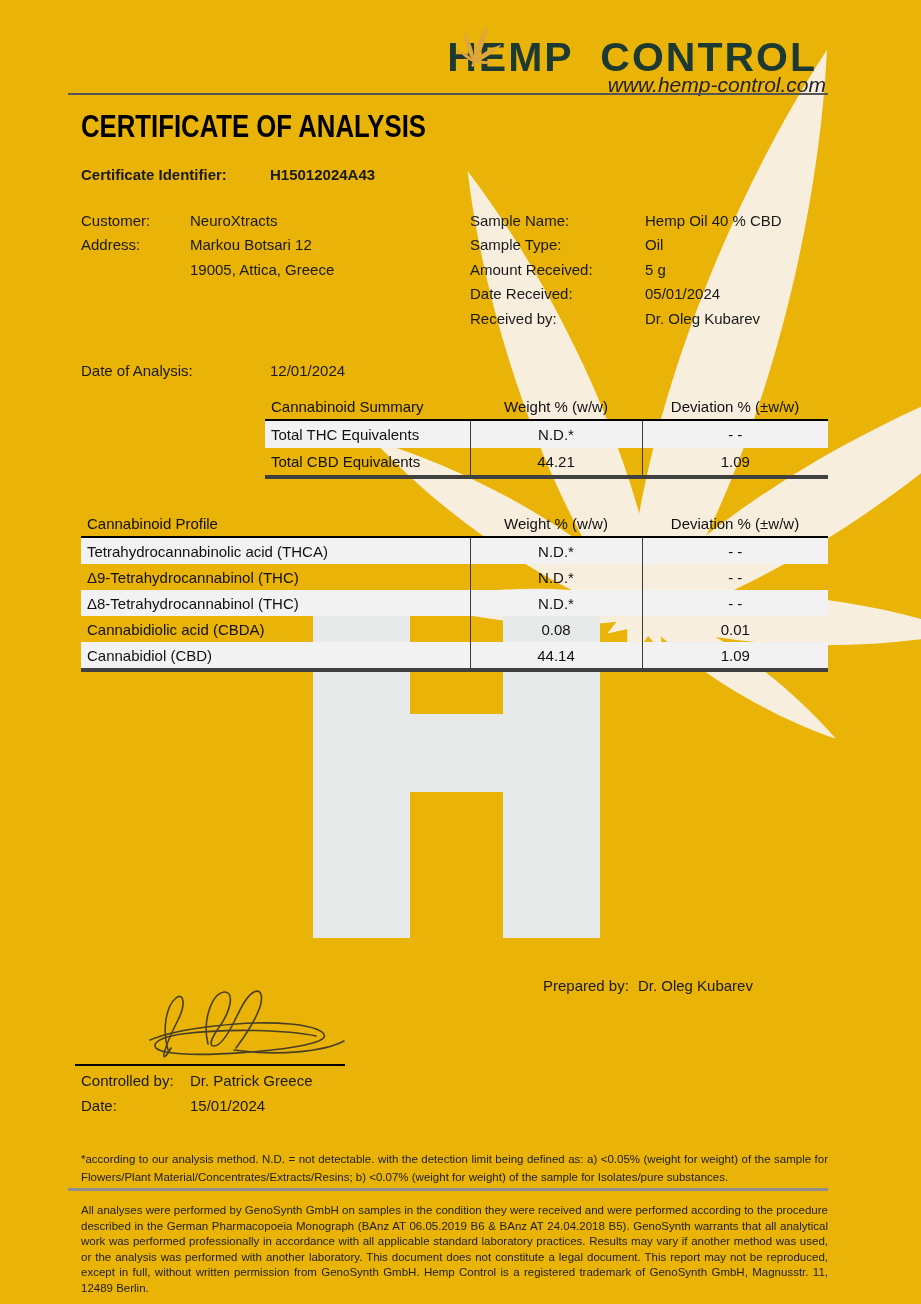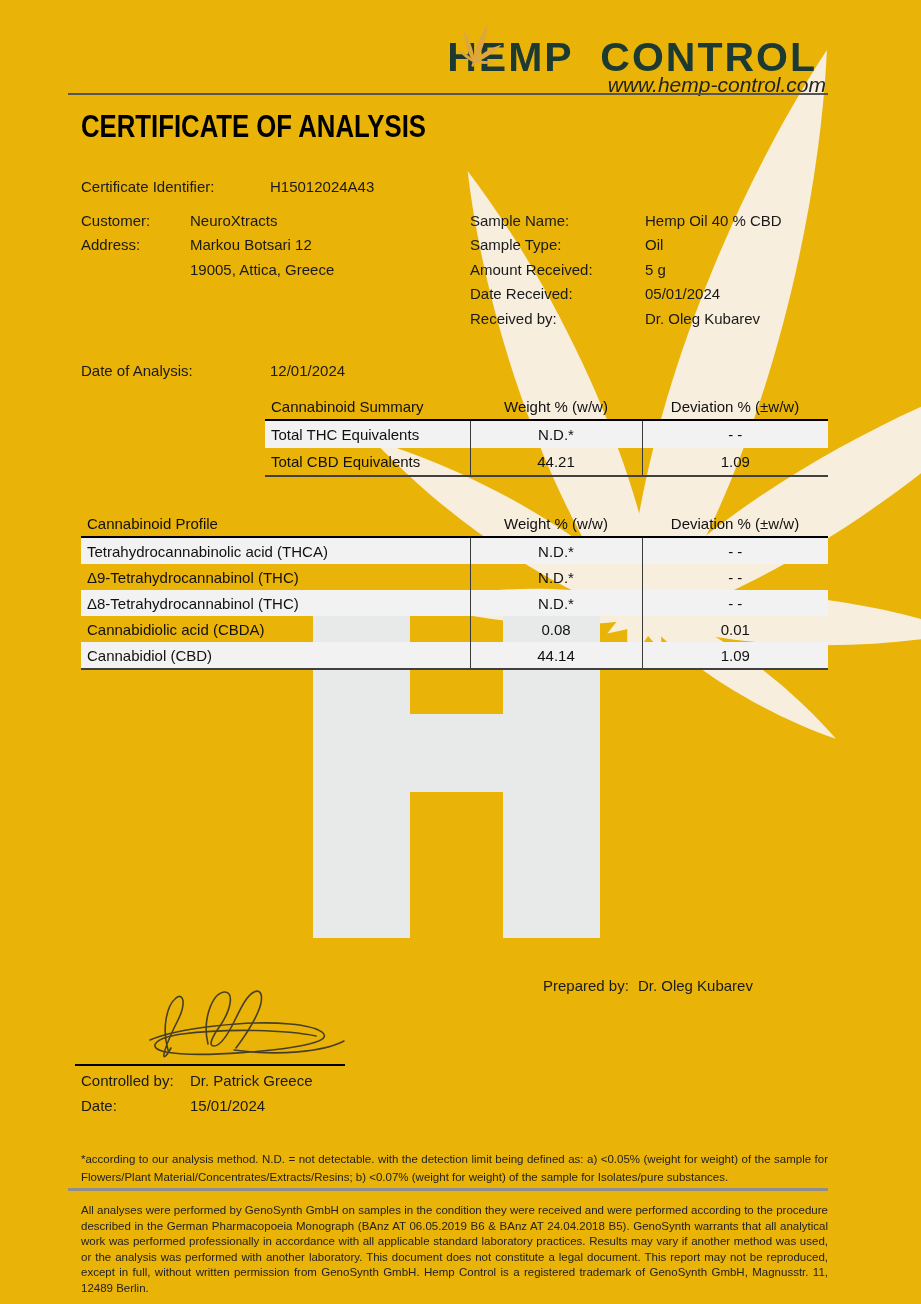--- a/index.html
+++ b/index.html
@@ -18,30 +18,30 @@
   .leaf-icon{top:12px;left:450px;z-index:3;}
   .website{top:73px;right:95px;font-size:21px;color:#222;z-index:2;font-style:italic;}
   .header-rule{top:93px;left:68px;width:760px;height:2px;background:#555;z-index:2;}
   
   .title{
     top:109px;left:81px;font-size:31px;font-weight:bold;color:#000;
     transform:scaleX(.83);transform-origin:left top;white-space:nowrap;z-index:2;
   }
   .kv-row{display:flex;height:24.5px;align-items:center;font-size:15px;}
   .kv-label{flex:0 0 auto;}
-  .cert-row{top:174px;left:81px;z-index:2;}
+  .cert-row{top:162px;left:81px;z-index:2;font-weight:bold;}
   .cert-row .kv-label{width:189px;}
   .customer-block{top:208px;left:81px;z-index:2;}
   .customer-block .kv-label{width:109px;}
   .sample-block{top:208px;left:470px;z-index:2;}
   .sample-block .kv-label{width:175px;}
   .analysis-row{top:354px;left:81px;z-index:2;align-items:flex-end;}
   .analysis-row .kv-label{width:189px;}
   
-  .coa-table{border-collapse:collapse;table-layout:fixed;font-size:15px;color:#111;z-index:2;border-bottom:2px solid #404040;}
+  .coa-table{border-collapse:collapse;table-layout:fixed;font-size:15px;color:#111;z-index:2;border-bottom:4px solid #404040;}
   .coa-table th,.coa-table td{padding:0 6px;font-weight:normal;overflow:hidden;white-space:nowrap;}
   .coa-table th{height:25px;border-bottom:2px solid #000;}
   .coa-table td{height:26px;}
   .coa-table th:first-child,.coa-table td:first-child{text-align:left;}
   .coa-table th:not(:first-child),.coa-table td:not(:first-child){text-align:center;}
   .coa-table tbody td:nth-child(2),.coa-table tbody td:nth-child(3){border-left:1px solid #3a3a3a;}
   .coa-table tbody tr:nth-child(odd){background:#f2f2f2;}
   .summary-table{top:394px;left:265px;}
   .summary-table td{height:27px;}
   .profile-table{top:511px;left:81px;}

